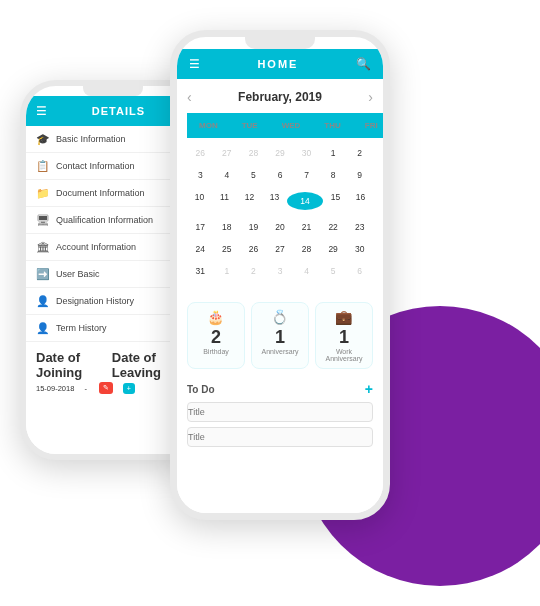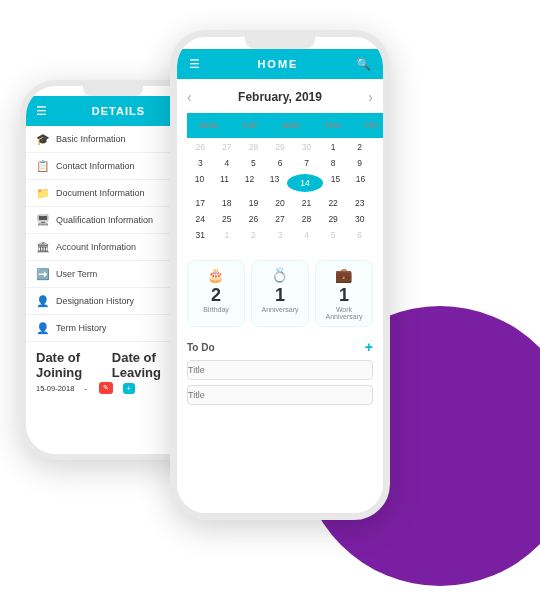--- a/index.html
+++ b/index.html
@@ -219,21 +219,21 @@
       cursor: pointer;
     }
 
     .cal-grid {
       width: 100%;
     }
 
     .cal-row {
       display: grid;
       grid-template-columns: repeat(7, 1fr);
-      margin-bottom: 2px;
+      margin-bottom: 8px;
     }
 
     .cal-cell {
       text-align: center;
       font-size: 8.5px;
       padding: 2px 0;
       color: #333;
     }
 
     .cal-cell.header {
@@ -346,21 +346,21 @@
         <div class="menu-item">
           <span class="mi-icon">🖥</span>
           <span>Qualification Information</span>
         </div>
         <div class="menu-item">
           <span class="mi-icon">🏛</span>
           <span>Account Information</span>
         </div>
         <div class="menu-item">
           <span class="mi-icon">➡️</span>
-          <span>User Term</span>
+          <span>User Basic</span>
         </div>
         <div class="menu-item">
           <span class="mi-icon">👤</span>
           <span>Designation History</span>
         </div>
         <div class="menu-item">
           <span class="mi-icon">👤</span>
           <span>Term History</span>
         </div>
       </div>

